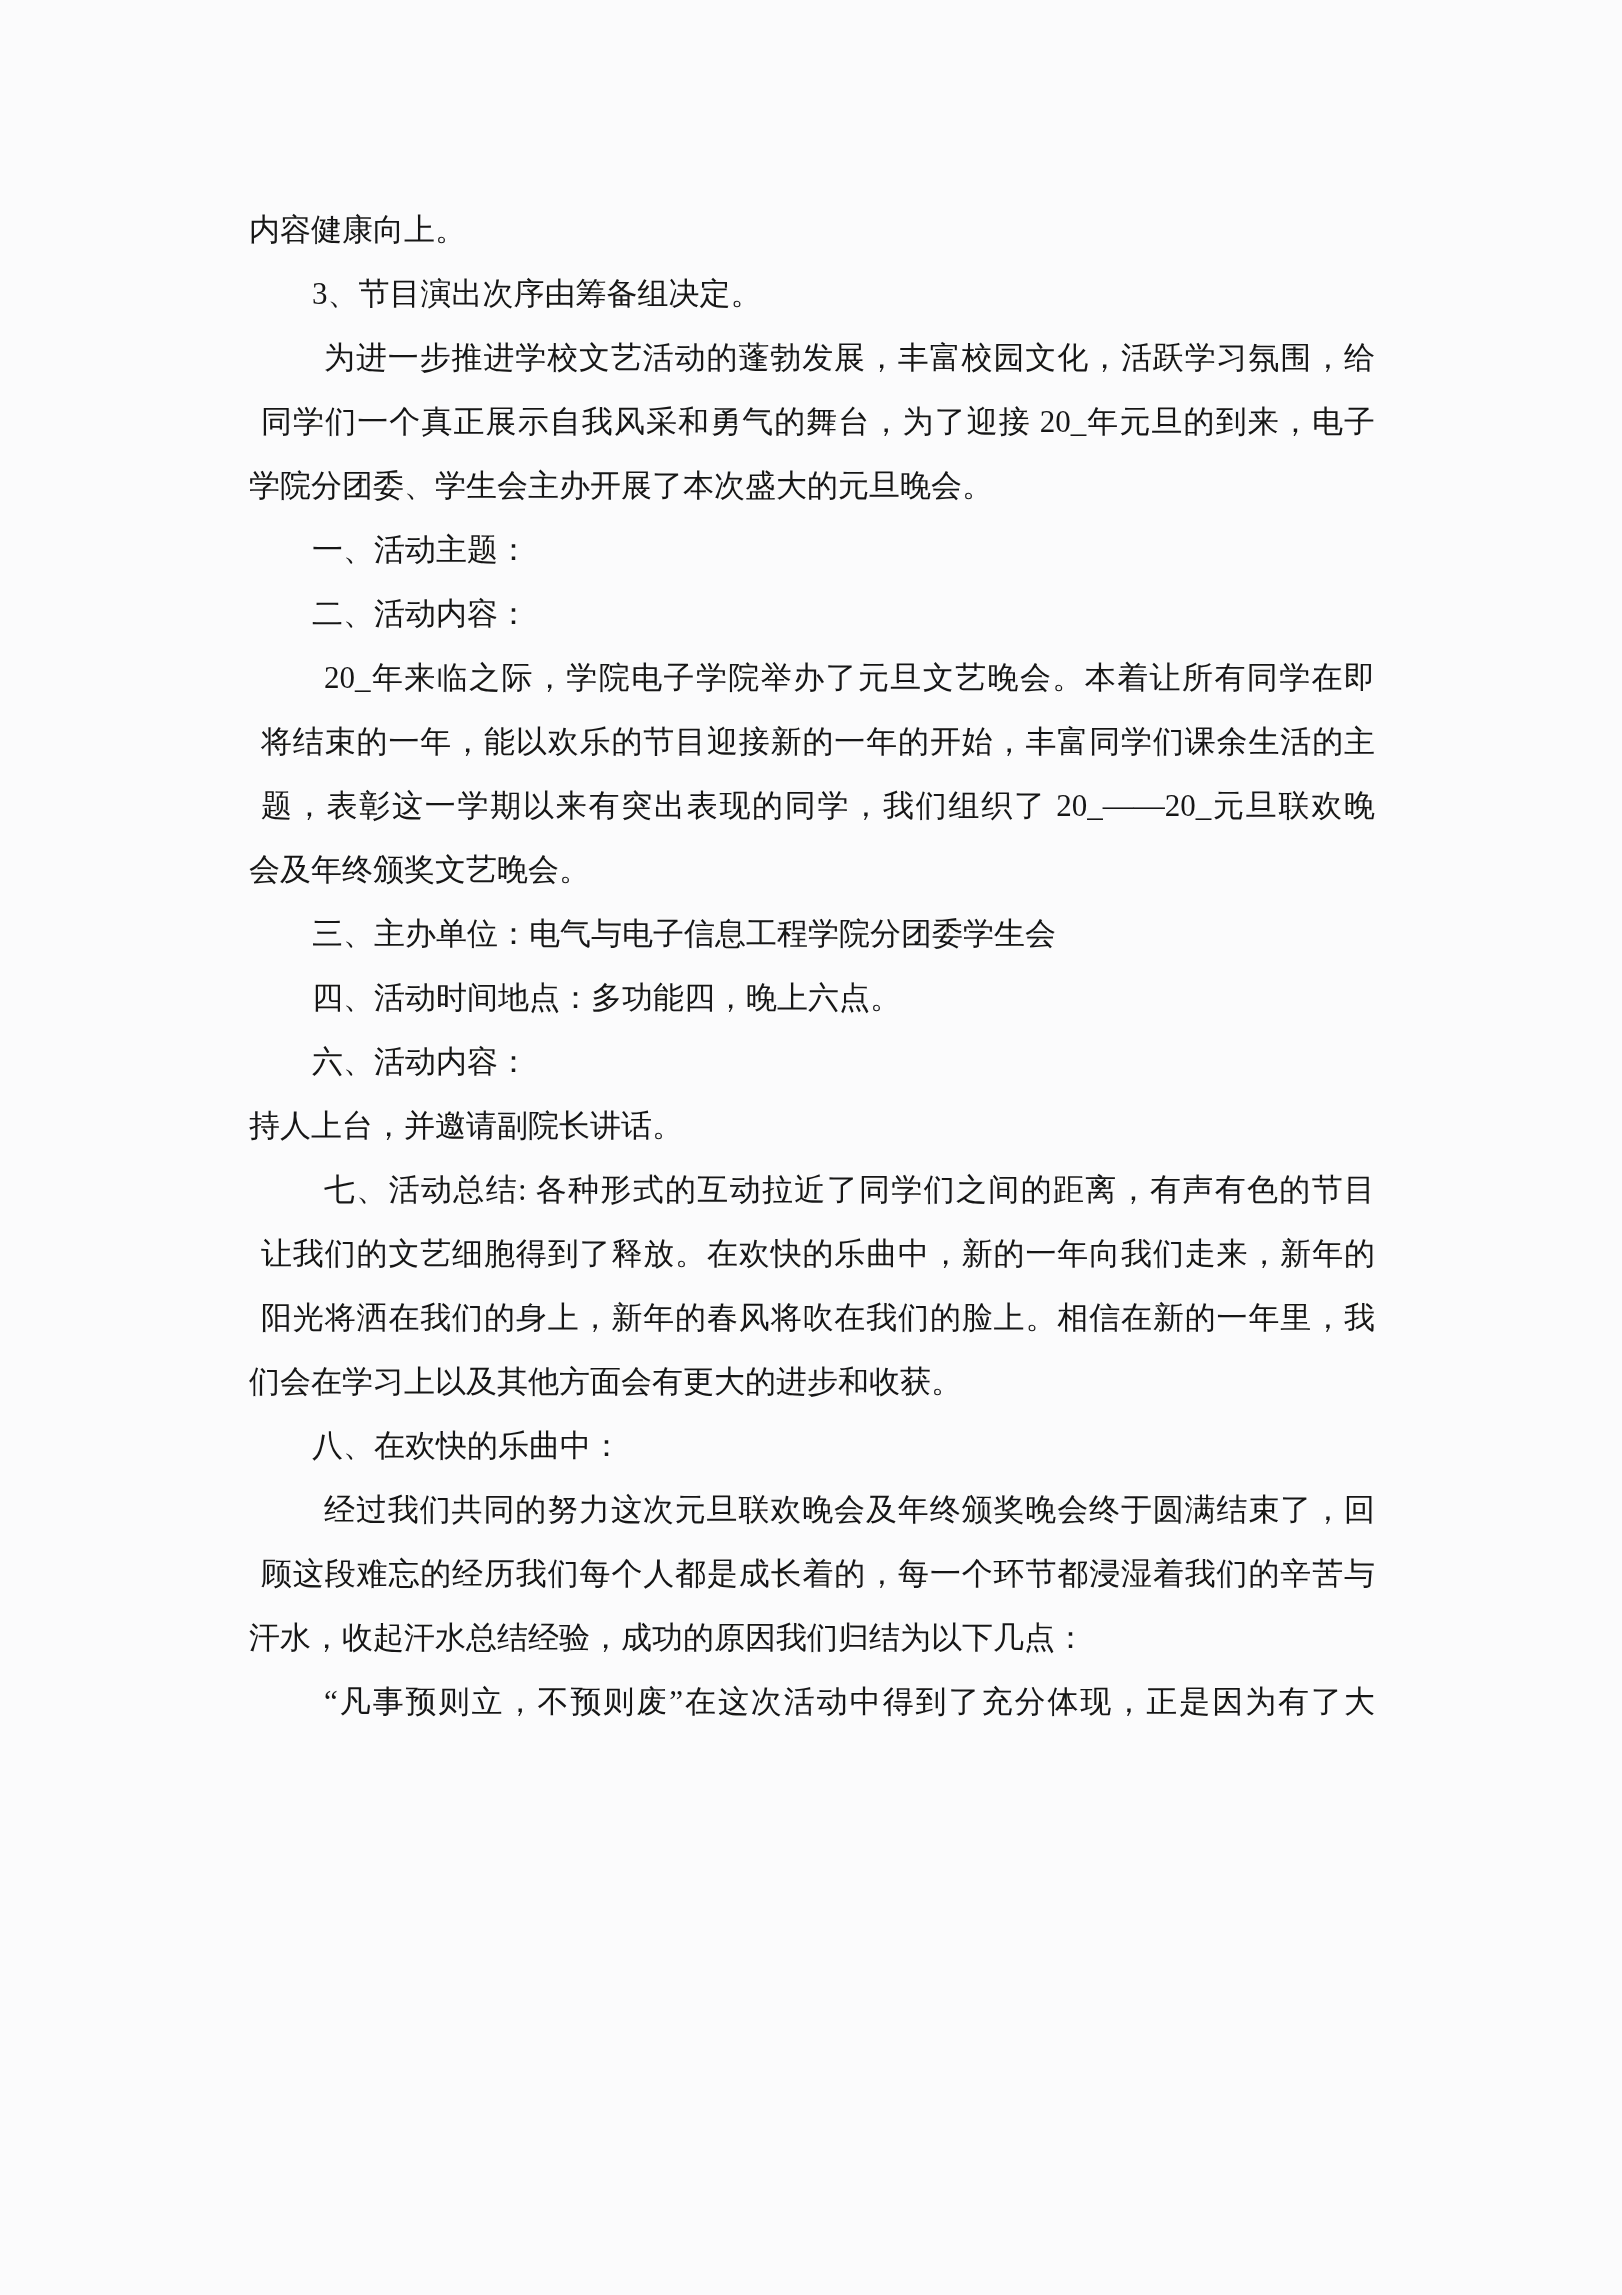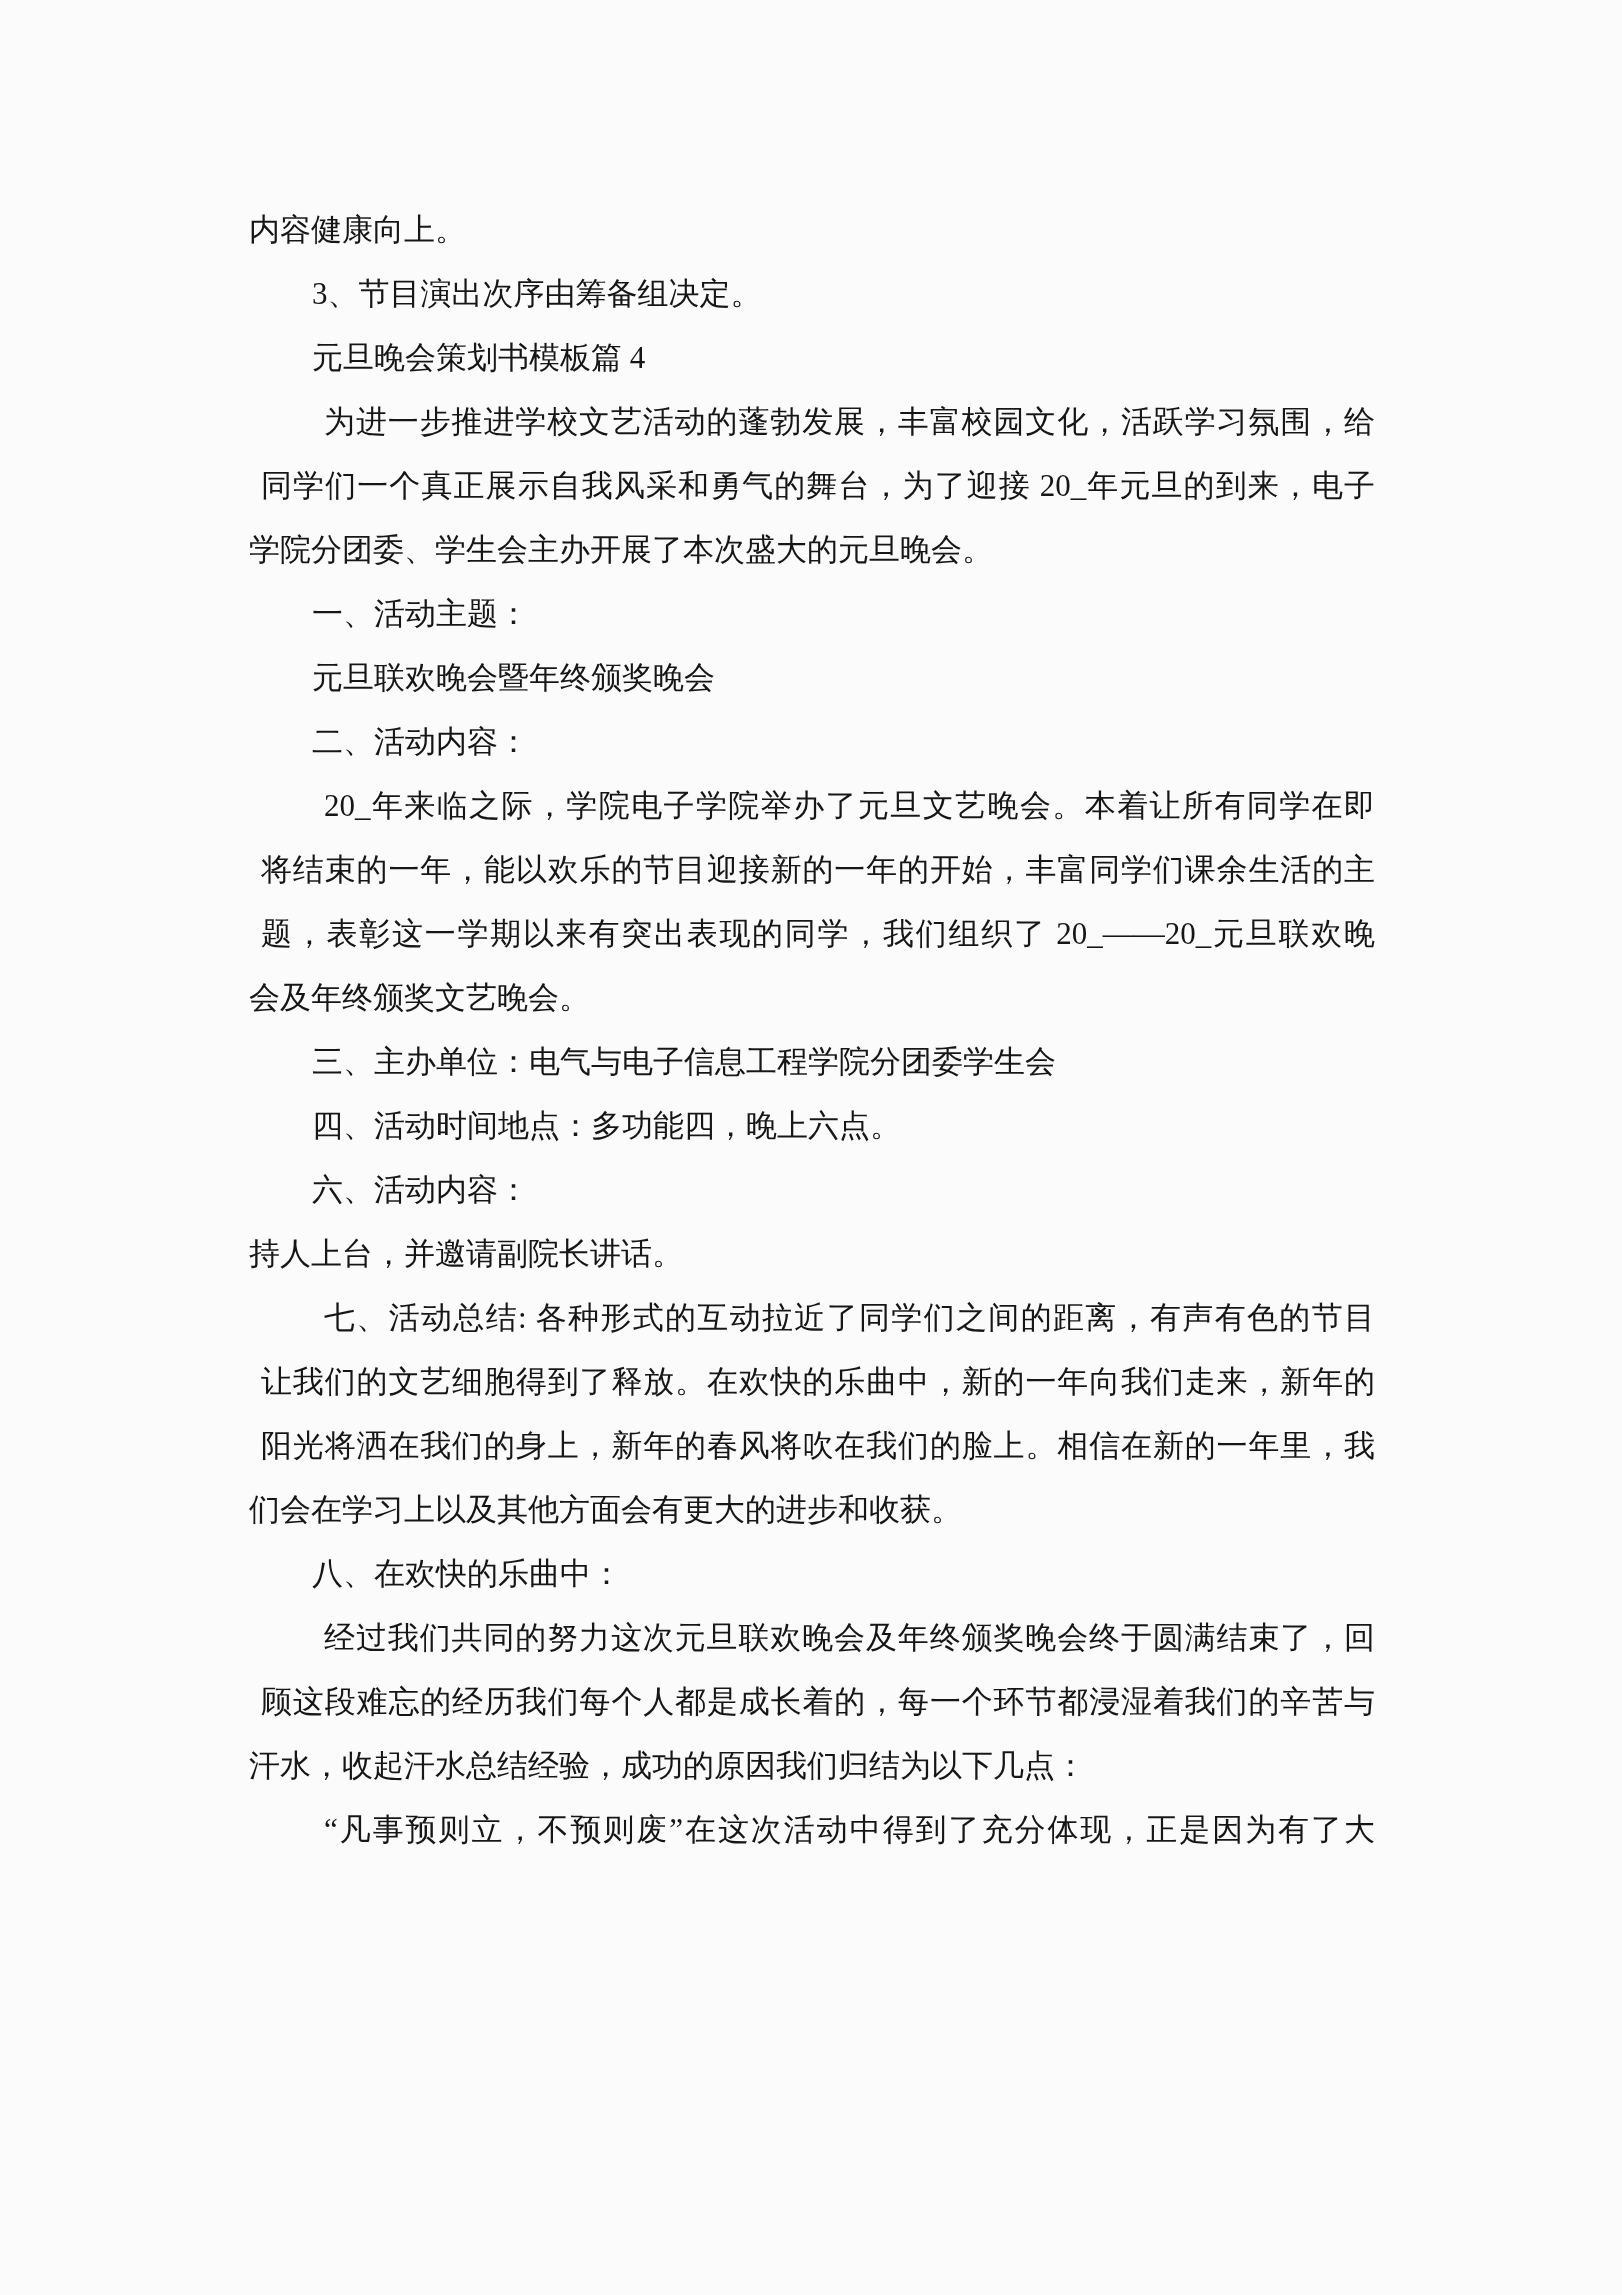--- a/index.html
+++ b/index.html
@@ -45,26 +45,24 @@
     margin-left: 12px;
   }
 </style>
 </head>
 <body style="background: rgb(251, 251, 252);">
 
 <div class="page">
   <div class="body-text" id="doc-body" style="color: rgb(22, 22, 22); font-family: Liberation Serif, serif;">
       <div class="line">内容健康向上。</div>
       <div class="line indent">3、节目演出次序由筹备组决定。</div>
-      <div class="line indent">元旦晚会策划书模板篇 4</div>
       <div class="line indent fill">为进一步推进学校文艺活动的蓬勃发展，丰富校园文化，活跃学习氛围，给</div>
       <div class="line fill">同学们一个真正展示自我风采和勇气的舞台，为了迎接 20_年元旦的到来，电子</div>
       <div class="line">学院分团委、学生会主办开展了本次盛大的元旦晚会。</div>
       <div class="line indent">一、活动主题：</div>
-      <div class="line indent">元旦联欢晚会暨年终颁奖晚会</div>
       <div class="line indent">二、活动内容：</div>
       <div class="line indent fill">20_年来临之际，学院电子学院举办了元旦文艺晚会。本着让所有同学在即</div>
       <div class="line fill">将结束的一年，能以欢乐的节目迎接新的一年的开始，丰富同学们课余生活的主</div>
       <div class="line fill">题，表彰这一学期以来有突出表现的同学，我们组织了 20_——20_元旦联欢晚</div>
       <div class="line">会及年终颁奖文艺晚会。</div>
       <div class="line indent">三、主办单位：电气与电子信息工程学院分团委学生会</div>
       <div class="line indent">四、活动时间地点：多功能四，晚上六点。</div>
       <div class="line indent">六、活动内容：</div>
       <div class="line">持人上台，并邀请副院长讲话。</div>
       <div class="line indent fill">七、活动总结: 各种形式的互动拉近了同学们之间的距离，有声有色的节目</div>

